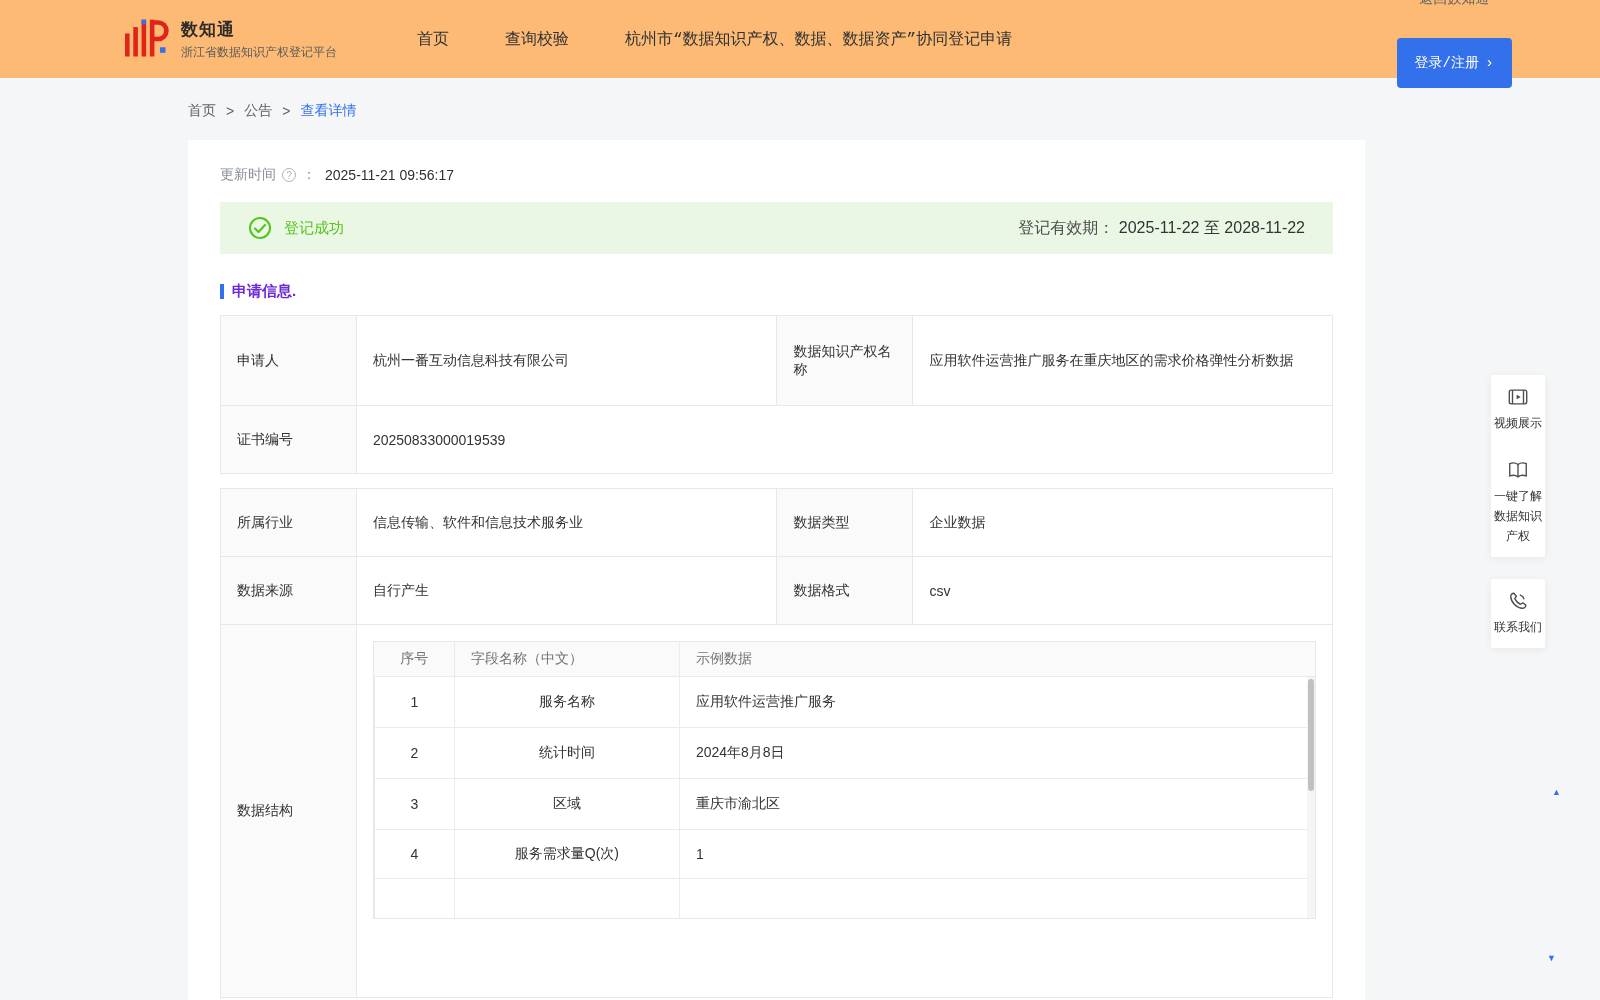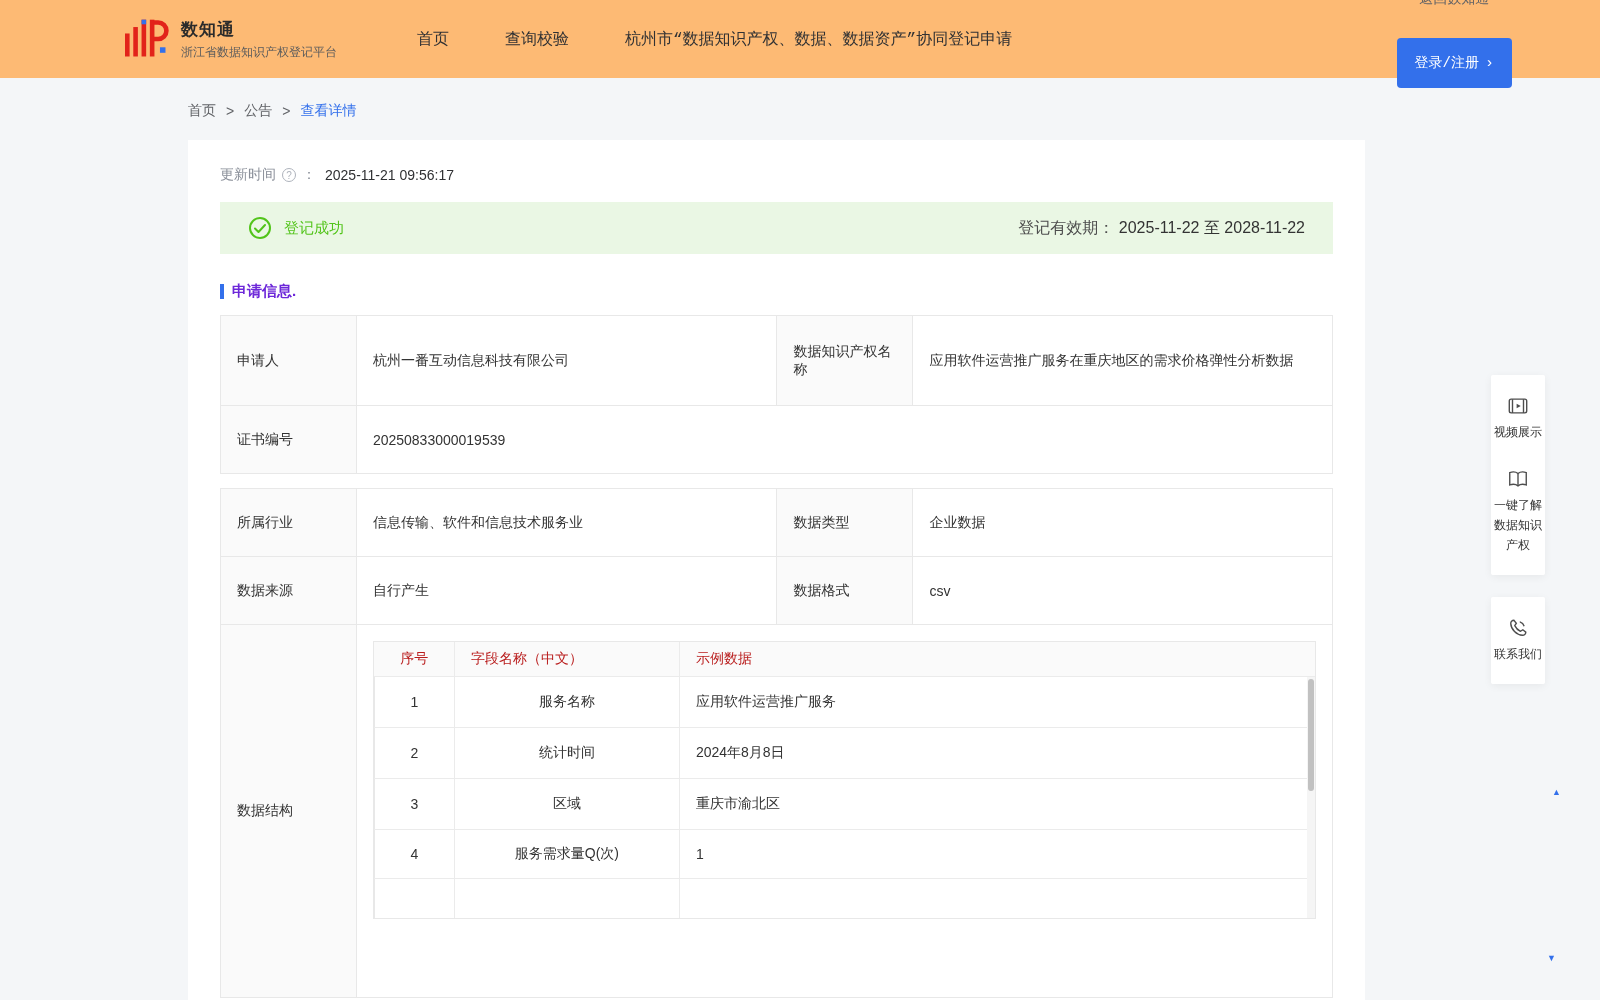--- a/index.html
+++ b/index.html
@@ -63,35 +63,35 @@
   table.info td { border:1px solid #e8e8e8; padding:10px 16px; color:#333; }
   table.info td.label { background:#fafafa; }
   tr.r68 { height:68px; }
   tr.r90 { height:90px; }
   td.struct-val { vertical-align:top; padding:16px !important; height:373px; }
 
   
   .struct-wrap { position:relative; border:1px solid #e8e8e8; }
   table.struct { border-collapse:collapse; width:100%; font-size:14px; }
   table.struct th, table.struct td { border-bottom:1px solid #ebebeb; font-weight:normal; }
-  table.struct th { height:34px; background:#fafafa; text-align:left; padding:0 16px; color:#b91c1c; }
+  table.struct th { height:34px; background:#fafafa; text-align:left; padding:0 16px; color:#737373; }
   table.struct th.c, table.struct td.c { text-align:center; padding:0 8px; }
   table.struct td { height:40px; padding:16px 16px; }
   table.struct th:not(:last-child), table.struct td:not(:last-child) { border-right:1px solid #ebebeb; }
   tr.partial td { height:40px; border-bottom:none; }
   .struct-scrollbar {
     position:absolute; right:0; top:35px; bottom:0; width:8px; background:#f5f5f5; cursor:pointer;
   }
   .struct-thumb { position:absolute; top:2px; left:1px; width:6px; height:112px; background:#c1c1c1; border-radius:3px; cursor:grab; }
 
   
   .float-group { position:fixed; right:55px; top:375px; width:54px; display:flex; flex-direction:column; gap:22px; }
   .float-card {
     background:#fff; border-radius:2px; box-shadow:0 2px 8px rgba(0,0,0,0.06);
-    padding:20px 3px; display:flex; flex-direction:column; align-items:center; gap:26px;
+    padding:11px 3px; display:flex; flex-direction:column; align-items:center; gap:26px;
   }
   .float-item { display:flex; flex-direction:column; align-items:center; gap:5px; cursor:pointer; }
   .float-label { font-size:12px; color:#333; text-align:center; line-height:20px; }
   .float-icon { width:22px; height:22px; }
 
   .edge-arrow { position:fixed; color:#3370eb; font-size:9px; line-height:1; cursor:pointer; }
   .edge-arrow.up { right:39px; top:788px; }
   .edge-arrow.down { right:44px; top:954px; }
 </style>
 </head>

